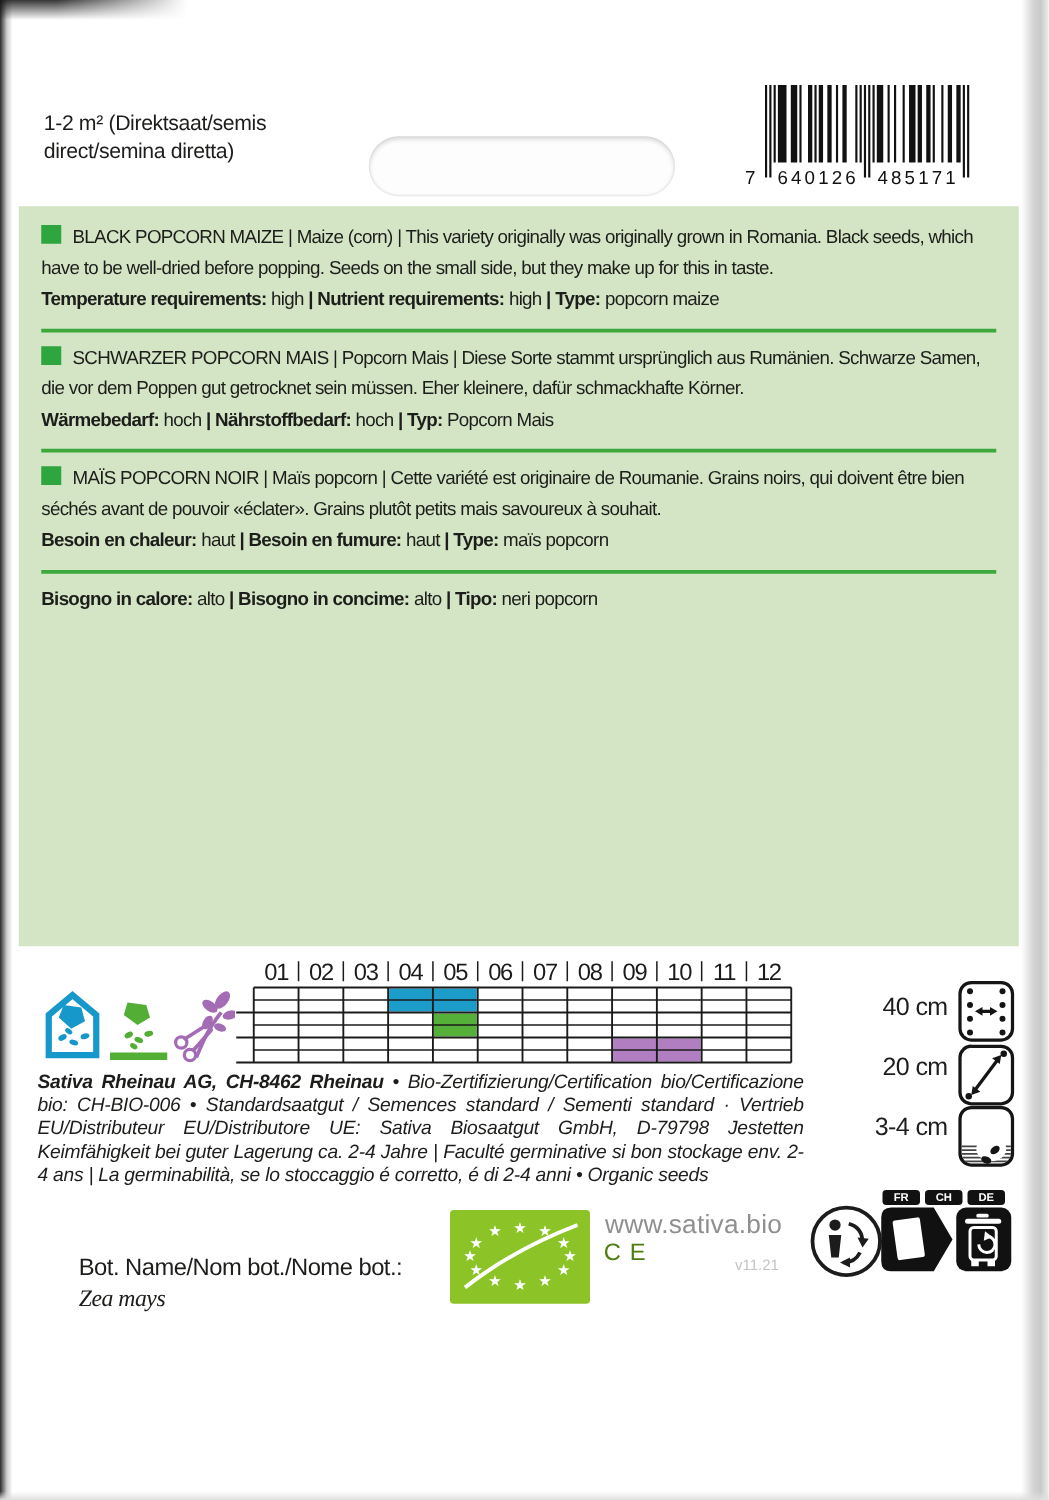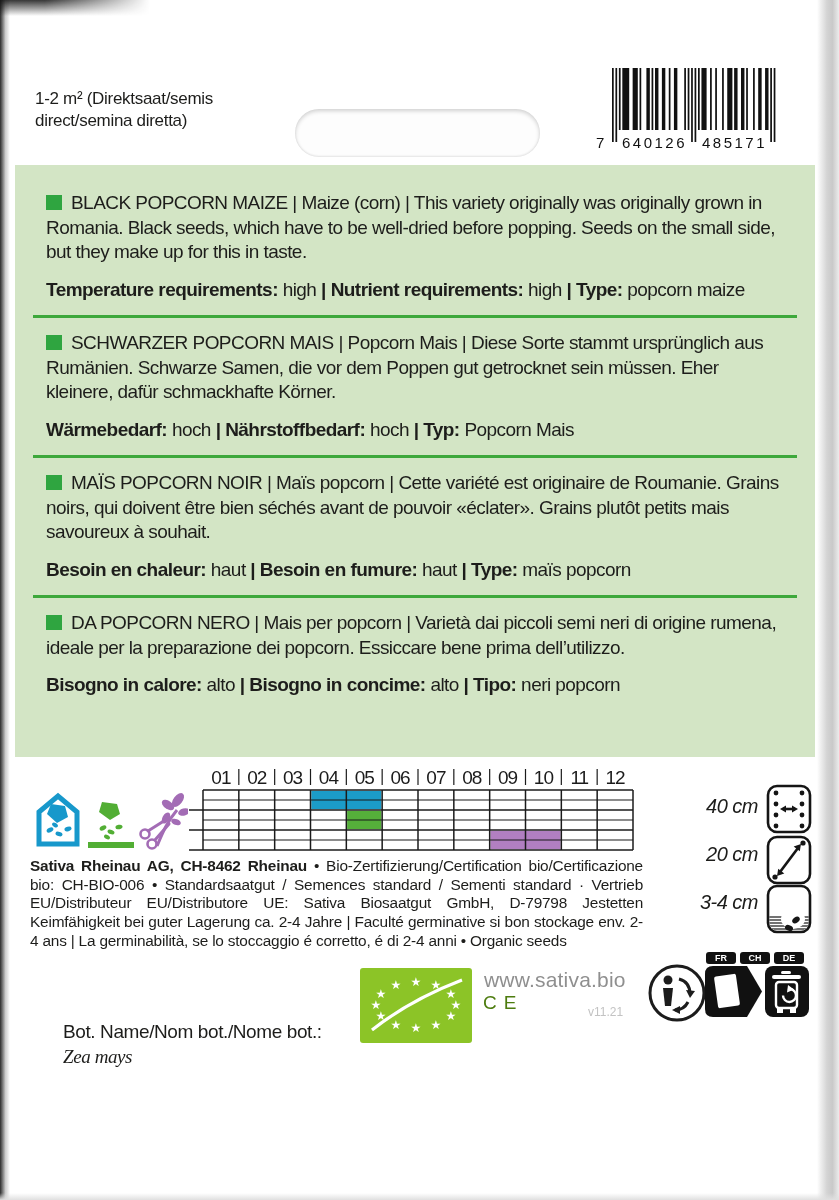--- a/index.html
+++ b/index.html
@@ -23,37 +23,37 @@
     background:#fdfdfd;box-shadow:inset 0 2px 4px rgba(0,0,0,.18), inset 0 -1px 2px rgba(0,0,0,.08), 0 1px 1px #fff;}
 
   .barcode{position:absolute;left:608px;top:66px;width:190px;height:92px;}
   .bc-digits span{position:absolute;top:68px;font-size:15px;color:#111;letter-spacing:2.5px;}
   .bc-digits .lead{left:-12px;letter-spacing:0;}
   .bc-digits .g1{left:14px;}
   .bc-digits .g2{left:94px;}
 
   .panel{position:absolute;left:15px;top:165px;width:800px;height:592px;background:#d3e5c5;
     padding:13px 18px 0 18px;box-sizing:border-box;}
-  .lang-block p{margin:13px;font-size:19px;line-height:24.5px;letter-spacing:-0.55px;}
+  .lang-block p{margin:0;font-size:15px;line-height:24.5px;letter-spacing:-0.55px;}
   .lang-block .specs{font-weight:bold;margin-top:1px;}
   .lang-block .specs .v{font-weight:normal;}
   .bullet{display:inline-block;width:16px;height:15px;background:#2fa540;margin-right:9px;vertical-align:-1px;}
   .rule{height:3px;background:#3da83b;margin:10px 0 9px 0;}
 
-  .spacing-label{position:absolute;left:640px;width:118px;text-align:right;font-size:20px;letter-spacing:-0.5px;font-style:italic;}
+  .spacing-label{position:absolute;left:640px;width:118px;text-align:right;font-size:20px;letter-spacing:-0.5px;}
   .sp-icon{position:absolute;left:766px;}
 
   .company{position:absolute;left:30px;top:857px;width:613px;font-size:15.4px;line-height:18.7px;
-    letter-spacing:-0.2px;text-align:justify;}
+    letter-spacing:-0.2px;text-align:justify;font-style:italic;}
 
   .eu-logo{position:absolute;left:360px;top:968px;width:112px;height:75px;background:#8cc427;border-radius:3px;}
   .website{position:absolute;left:484px;top:968px;font-size:21px;font-weight:normal;color:#8f8f8f;letter-spacing:0.2px;}
   .ce-mark{position:absolute;left:483px;top:992px;font-size:19px;color:#4d7c0f;letter-spacing:7px;}
   .version{position:absolute;left:588px;top:1005px;font-size:12px;color:#c3c3c3;}
-  .bot{position:absolute;left:63px;top:1002px;font-size:19px;line-height:25px;letter-spacing:-0.4px;margin-top:17px;}
+  .bot{position:absolute;left:63px;top:1002px;font-size:19px;line-height:25px;letter-spacing:-0.4px;}
   .bot .sci{font-style:italic;font-family:Liberation Serif, serif;}
   svg{display:block;}
 </style>
 </head>
 <body>
 
 <div class="edge-left"></div>
 <div class="edge-topleft"></div>
 <div class="edge-right"></div>
 <div class="edge-bottom"></div>
@@ -114,21 +114,20 @@
       <p><span class="bullet"></span>SCHWARZER POPCORN MAIS | Popcorn Mais | Diese Sorte stammt ursprünglich aus Rumänien. Schwarze Samen, die vor dem Poppen gut getrocknet sein müssen. Eher kleinere, dafür schmackhafte Körner.</p>
       <p class="specs"><span>Wärmebedarf: </span><span class="v">hoch</span><span> | </span><span>Nährstoffbedarf: </span><span class="v">hoch</span><span> | </span><span>Typ: </span><span class="v">Popcorn Mais</span></p>
     </div>
     <div class="rule"></div>
     <div class="lang-block">
       <p><span class="bullet"></span>MAÏS POPCORN NOIR | Maïs popcorn | Cette variété est originaire de Roumanie. Grains noirs, qui doivent être bien séchés avant de pouvoir «éclater». Grains plutôt petits mais savoureux à souhait.</p>
       <p class="specs"><span>Besoin en chaleur: </span><span class="v">haut</span><span> | </span><span>Besoin en fumure: </span><span class="v">haut</span><span> | </span><span>Type: </span><span class="v">maïs popcorn</span></p>
     </div>
     <div class="rule"></div>
     <div class="lang-block">
-      <p><span class="bullet"></span>DA POPCORN NERO | Mais per popcorn | Varietà dai piccoli semi neri di origine rumena, ideale per la preparazione dei popcorn. Essiccare bene prima dell’utilizzo.</p>
       <p class="specs"><span>Bisogno in calore: </span><span class="v">alto</span><span> | </span><span>Bisogno in concime: </span><span class="v">alto</span><span> | </span><span>Tipo: </span><span class="v">neri popcorn</span></p>
     </div>
   </div>
 
 <svg id="calendar" style="position:absolute;left:185px;top:760px;" width="470" height="95">
     <text x="35.91666666666667" y="24" text-anchor="middle" font-size="19" letter-spacing="-1" fill="#1b1b1b" font-family="Liberation Sans, sans-serif">01</text>
     <text x="71.75" y="24" text-anchor="middle" font-size="19" letter-spacing="-1" fill="#1b1b1b" font-family="Liberation Sans, sans-serif">02</text>
     <line x1="53.833333333333336" y1="9" x2="53.833333333333336" y2="25" stroke="#1b1b1b" stroke-width="1.2"></line>
     <text x="107.58333333333334" y="24" text-anchor="middle" font-size="19" letter-spacing="-1" fill="#1b1b1b" font-family="Liberation Sans, sans-serif">03</text>
     <line x1="89.66666666666667" y1="9" x2="89.66666666666667" y2="25" stroke="#1b1b1b" stroke-width="1.2"></line>

